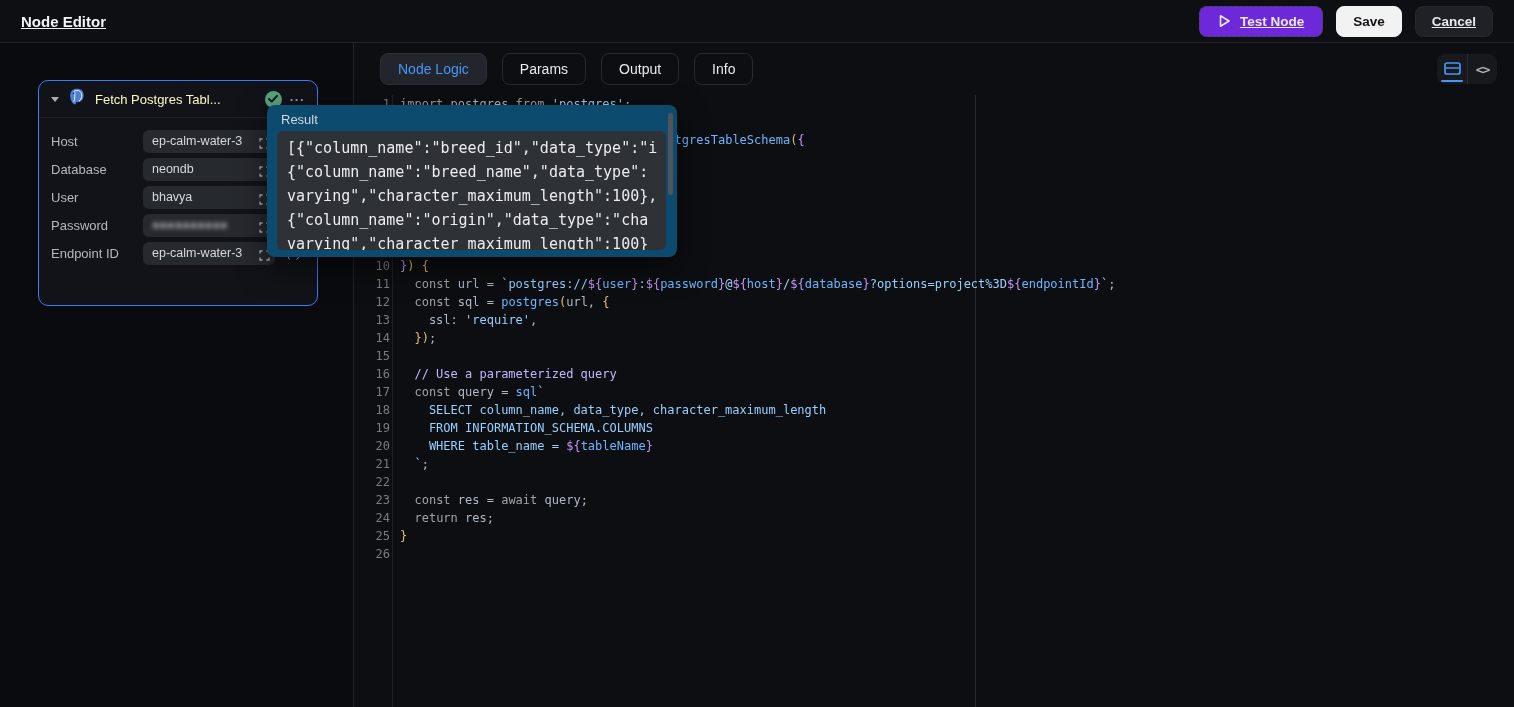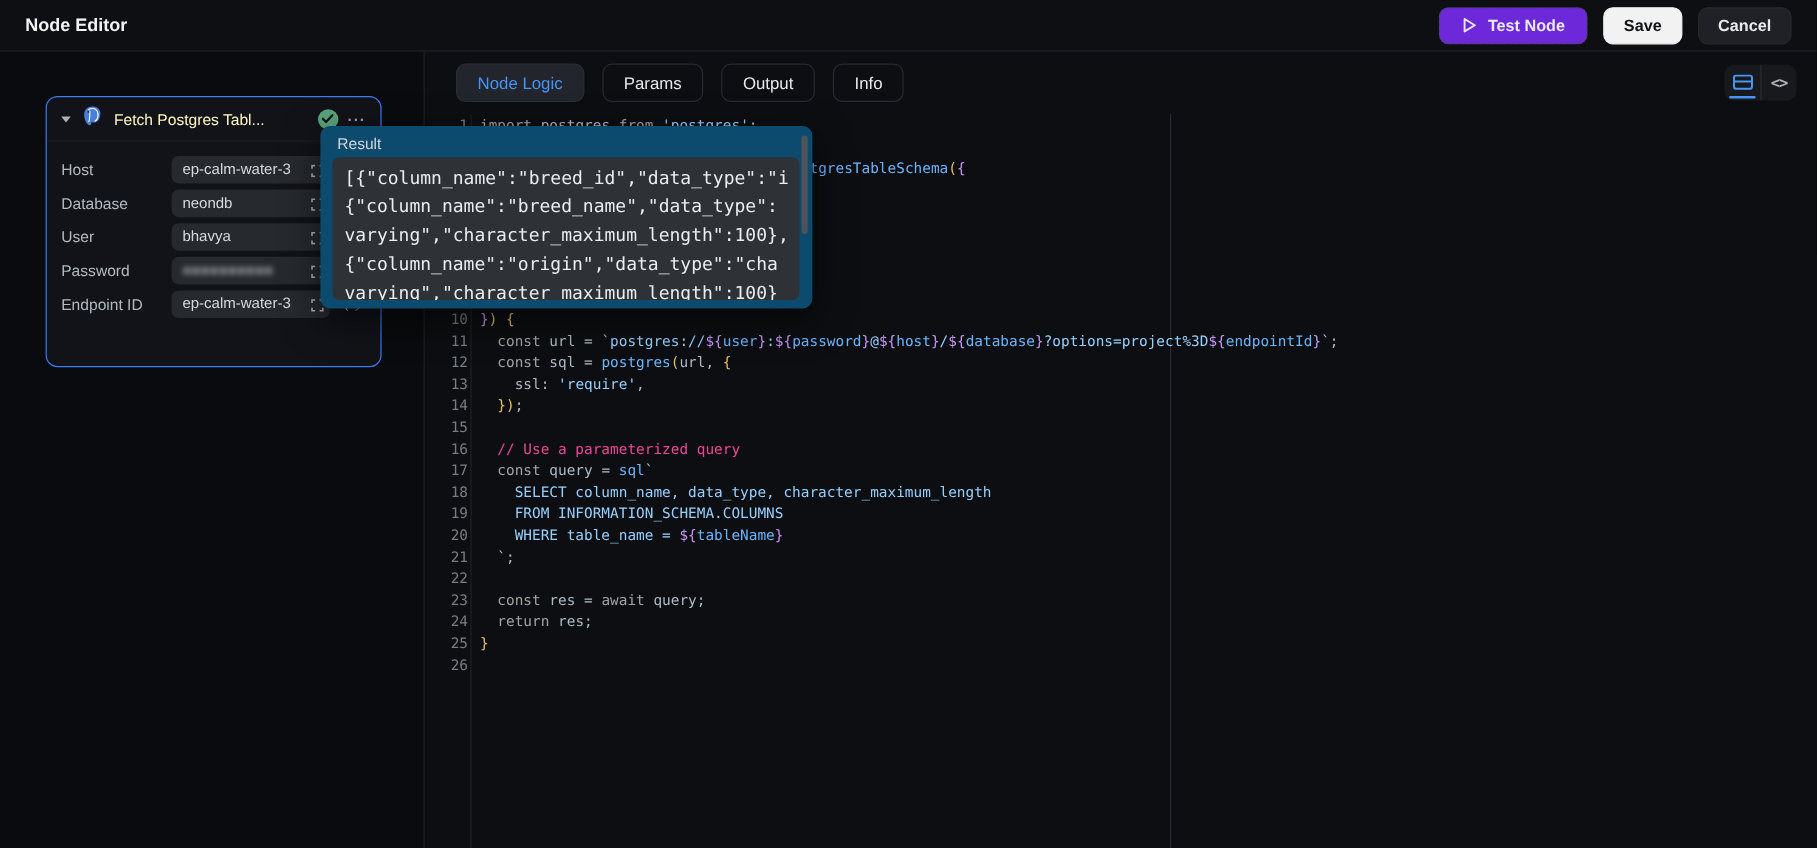--- a/index.html
+++ b/index.html
@@ -6,21 +6,21 @@
   html,body { background:#000; }
   .screen {
     position:relative; width:1514px; height:707px; overflow:hidden;
     background:#0d0e11; font-family:"Liberation Sans", sans-serif;
     color:#e8eaed;
   }
   
   .topbar {
     position:absolute; top:0; left:0; width:1514px; height:43px;
     background:#0e0f12; border-bottom:1px solid #1f2226;
-    display:flex; align-items:center; padding:0 21px; z-index:5;
+    display:flex; align-items:center; padding:0 21px; z-index:5;text-decoration:underline;
   }
   .topbar-title { font-size:15px; font-weight:bold; color:#f2f3f5; }
   .topbar-actions { margin-left:auto; display:flex; align-items:center; gap:13px; }
   .btn {
     height:31px; border-radius:8px; display:inline-flex; align-items:center;
     justify-content:center; font-size:13.5px; font-weight:600; cursor:pointer;
     padding:13px 16px; white-space:nowrap;
   }
   .btn-test { background:#6d28d9; border:1px dashed #45484e; color:#e8eaed; gap:9px; padding:0 18px; }
   .btn-save { background:#f2f2f2; color:#121316; border:1px solid #f2f2f2; }
@@ -76,21 +76,21 @@
   .code-line { position:relative; height:18px; display:flex; align-items:center;
     font-family:"DejaVu Sans Mono", monospace; font-size:12px; z-index:1; }
   .ln { width:26px; margin-left:10px; text-align:right; color:#767d86; flex:0 0 auto; }
   .code-text { margin-left:10px; white-space:pre; }
   .tok-kw { color:#a3a3a3; }
   .tok-str { color:#96d0ff; }
   .tok-fn { color:#6cb6ff; }
   .tok-pl { color:#adbac7; }
   .tok-y  { color:#e3c06a; }
   .tok-p  { color:#c796f9; }
-  .tok-cm { color:#ec4899; }
+  .tok-cm { color:#c4b5fd; }
   
   .result-popup {
     position:absolute; left:267px; top:105px; width:410px; height:152px;
     background:#0c4a6e; border-radius:8px; z-index:20;
     box-shadow:0 10px 30px rgba(0,0,0,.55);
   }
   .result-title { position:absolute; left:14px; top:7px; font-size:13px; color:#d3d6db; }
   .result-block {
     position:absolute; left:10px; top:26px; width:389px; height:119px;
     background:#2e3136; border-radius:6px; padding:5px 6px 0 10px; overflow:hidden;

